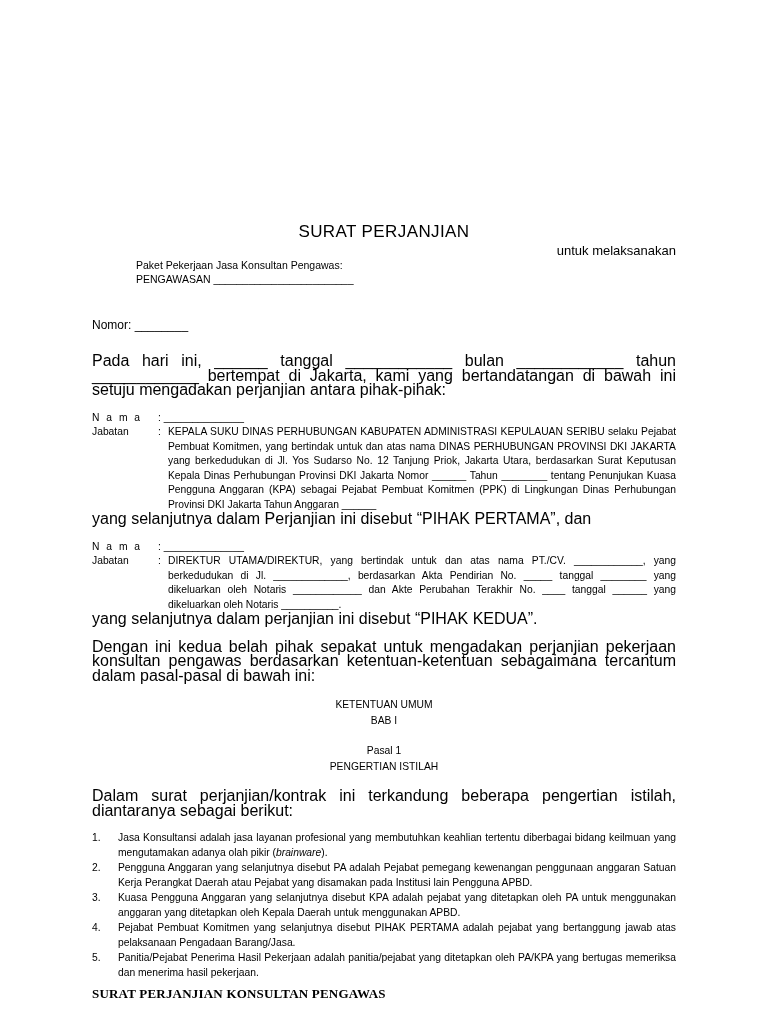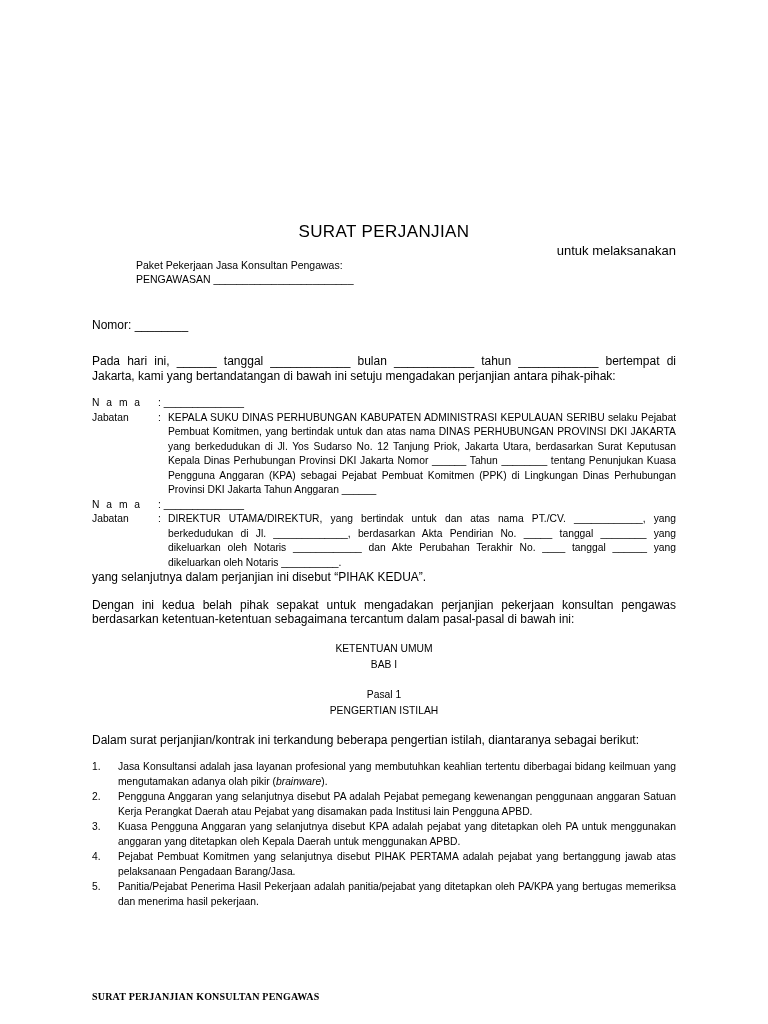--- a/index.html
+++ b/index.html
@@ -44,21 +44,21 @@
     margin-left: 44px;
     font-size: 10.5px;
     line-height: 14px;
   }
   .nomor {
     font-size: 12px;
     margin-top: 32px;
     margin-bottom: 22px;
   }
   p.para {
-    font-size: 12px;
+    font-size: 16px;
     line-height: 14.5px;
     text-align: justify;
     margin: 0 0 13px 0;
   }
   .gap-small { margin-bottom: 10px; }
   .party-table {
     width: 100%;
     border-collapse: collapse;
     font-size: 10.3px;
     line-height: 14.5px;
@@ -94,21 +94,21 @@
   ol.defs li .num {
     position: absolute;
     left: 0;
     top: 0;
   }
   .italic { font-style: italic; }
   .footer {
     position: absolute;
     left: 92px;
     bottom: 22px;
-    font-size: 10px;
+    font-size: 13px;
     font-family: "Liberation Serif", serif;
     font-weight: bold;
     letter-spacing: 0.2px;
   }
   .intro-top { margin-top: 24px; }
 </style>
 </head>
 <body>
 
 <div class="page">
@@ -135,20 +135,21 @@
         <td colspan="2">: ______________</td>
       </tr>
       <tr>
         <td class="col-label">Jabatan</td>
         <td class="col-colon">:</td>
         <td class="col-val">KEPALA SUKU DINAS PERHUBUNGAN KABUPATEN ADMINISTRASI KEPULAUAN SERIBU selaku Pejabat Pembuat Komitmen, yang bertindak untuk dan atas nama DINAS PERHUBUNGAN PROVINSI DKI JAKARTA yang berkedudukan di Jl. Yos Sudarso No. 12 Tanjung Priok, Jakarta Utara, berdasarkan Surat Keputusan Kepala Dinas Perhubungan Provinsi DKI Jakarta Nomor ______ Tahun ________ tentang Penunjukan Kuasa Pengguna Anggaran (KPA) sebagai Pejabat Pembuat Komitmen (PPK) di Lingkungan Dinas Perhubungan Provinsi DKI Jakarta Tahun Anggaran ______</td>
       </tr>
     </tbody>
       </table>
 
+    <p class="para intro-top">yang selanjutnya dalam Perjanjian ini disebut “PIHAK PERTAMA”, dan</p>
 
     <table class="party-table">
       <tbody>
           <tr>
         <td class="col-label spaced">N a m a</td>
         <td colspan="2">: ______________</td>
       </tr>
       <tr>
         <td class="col-label">Jabatan</td>
         <td class="col-colon">:</td>

